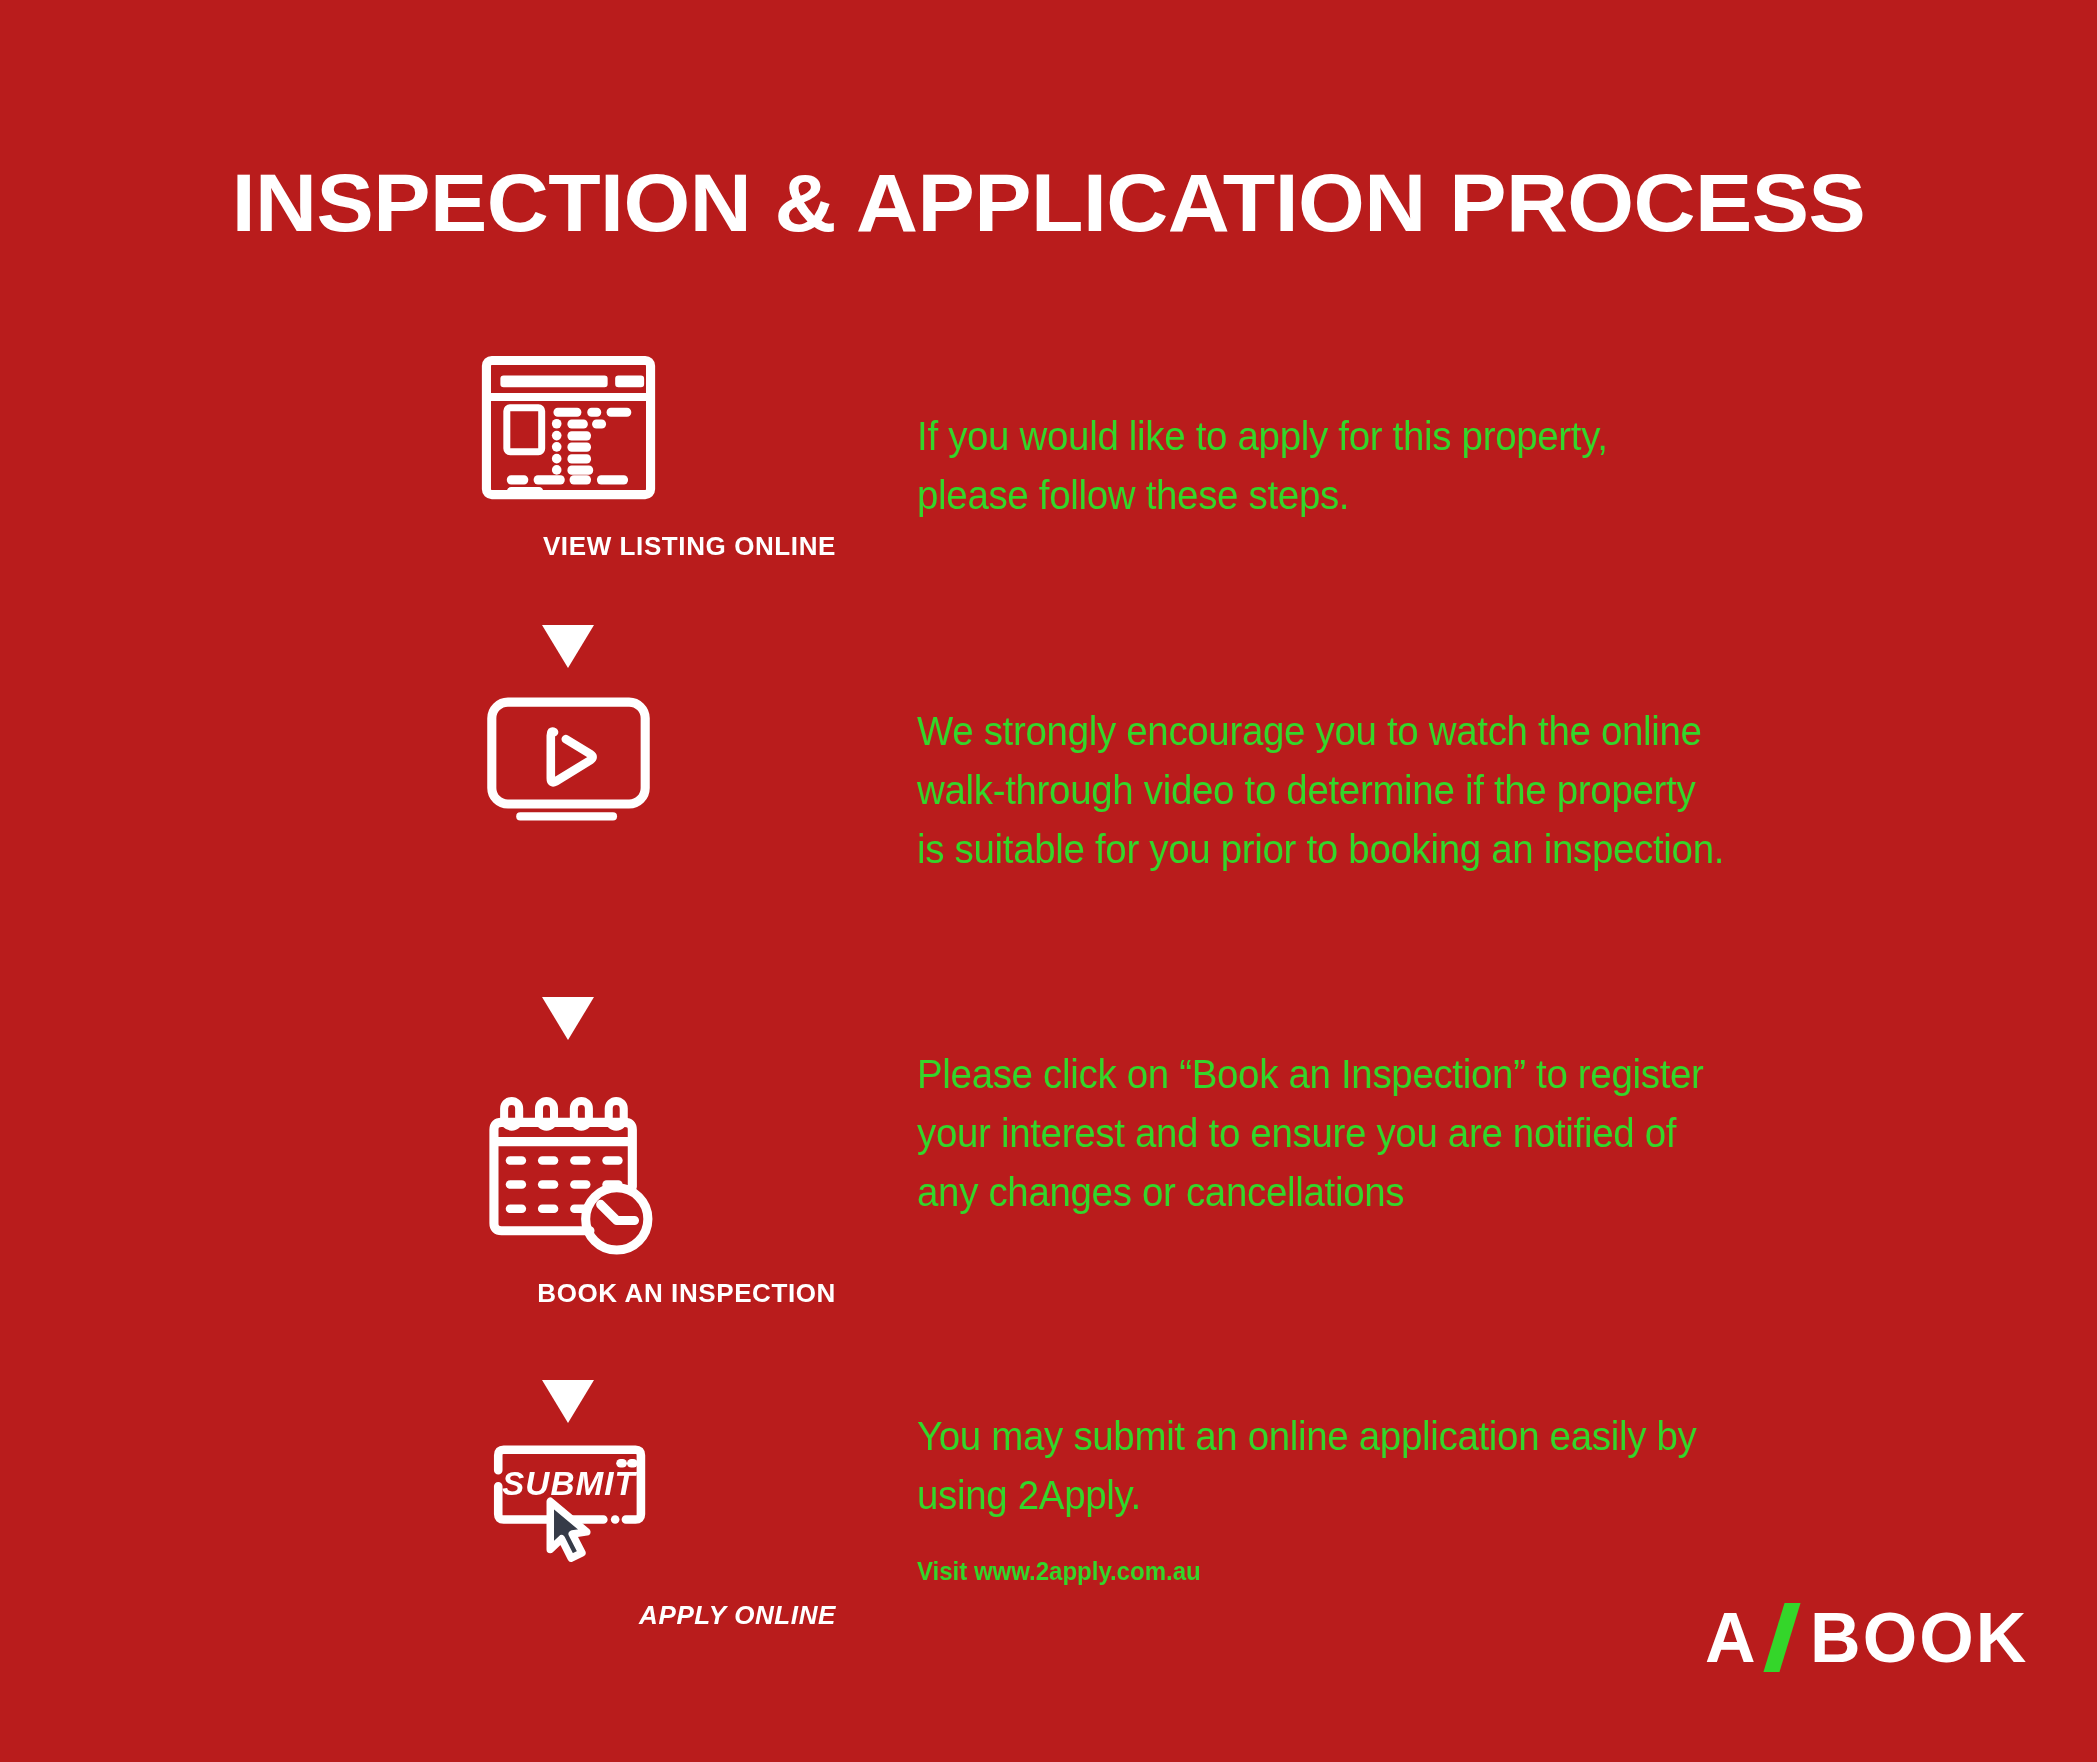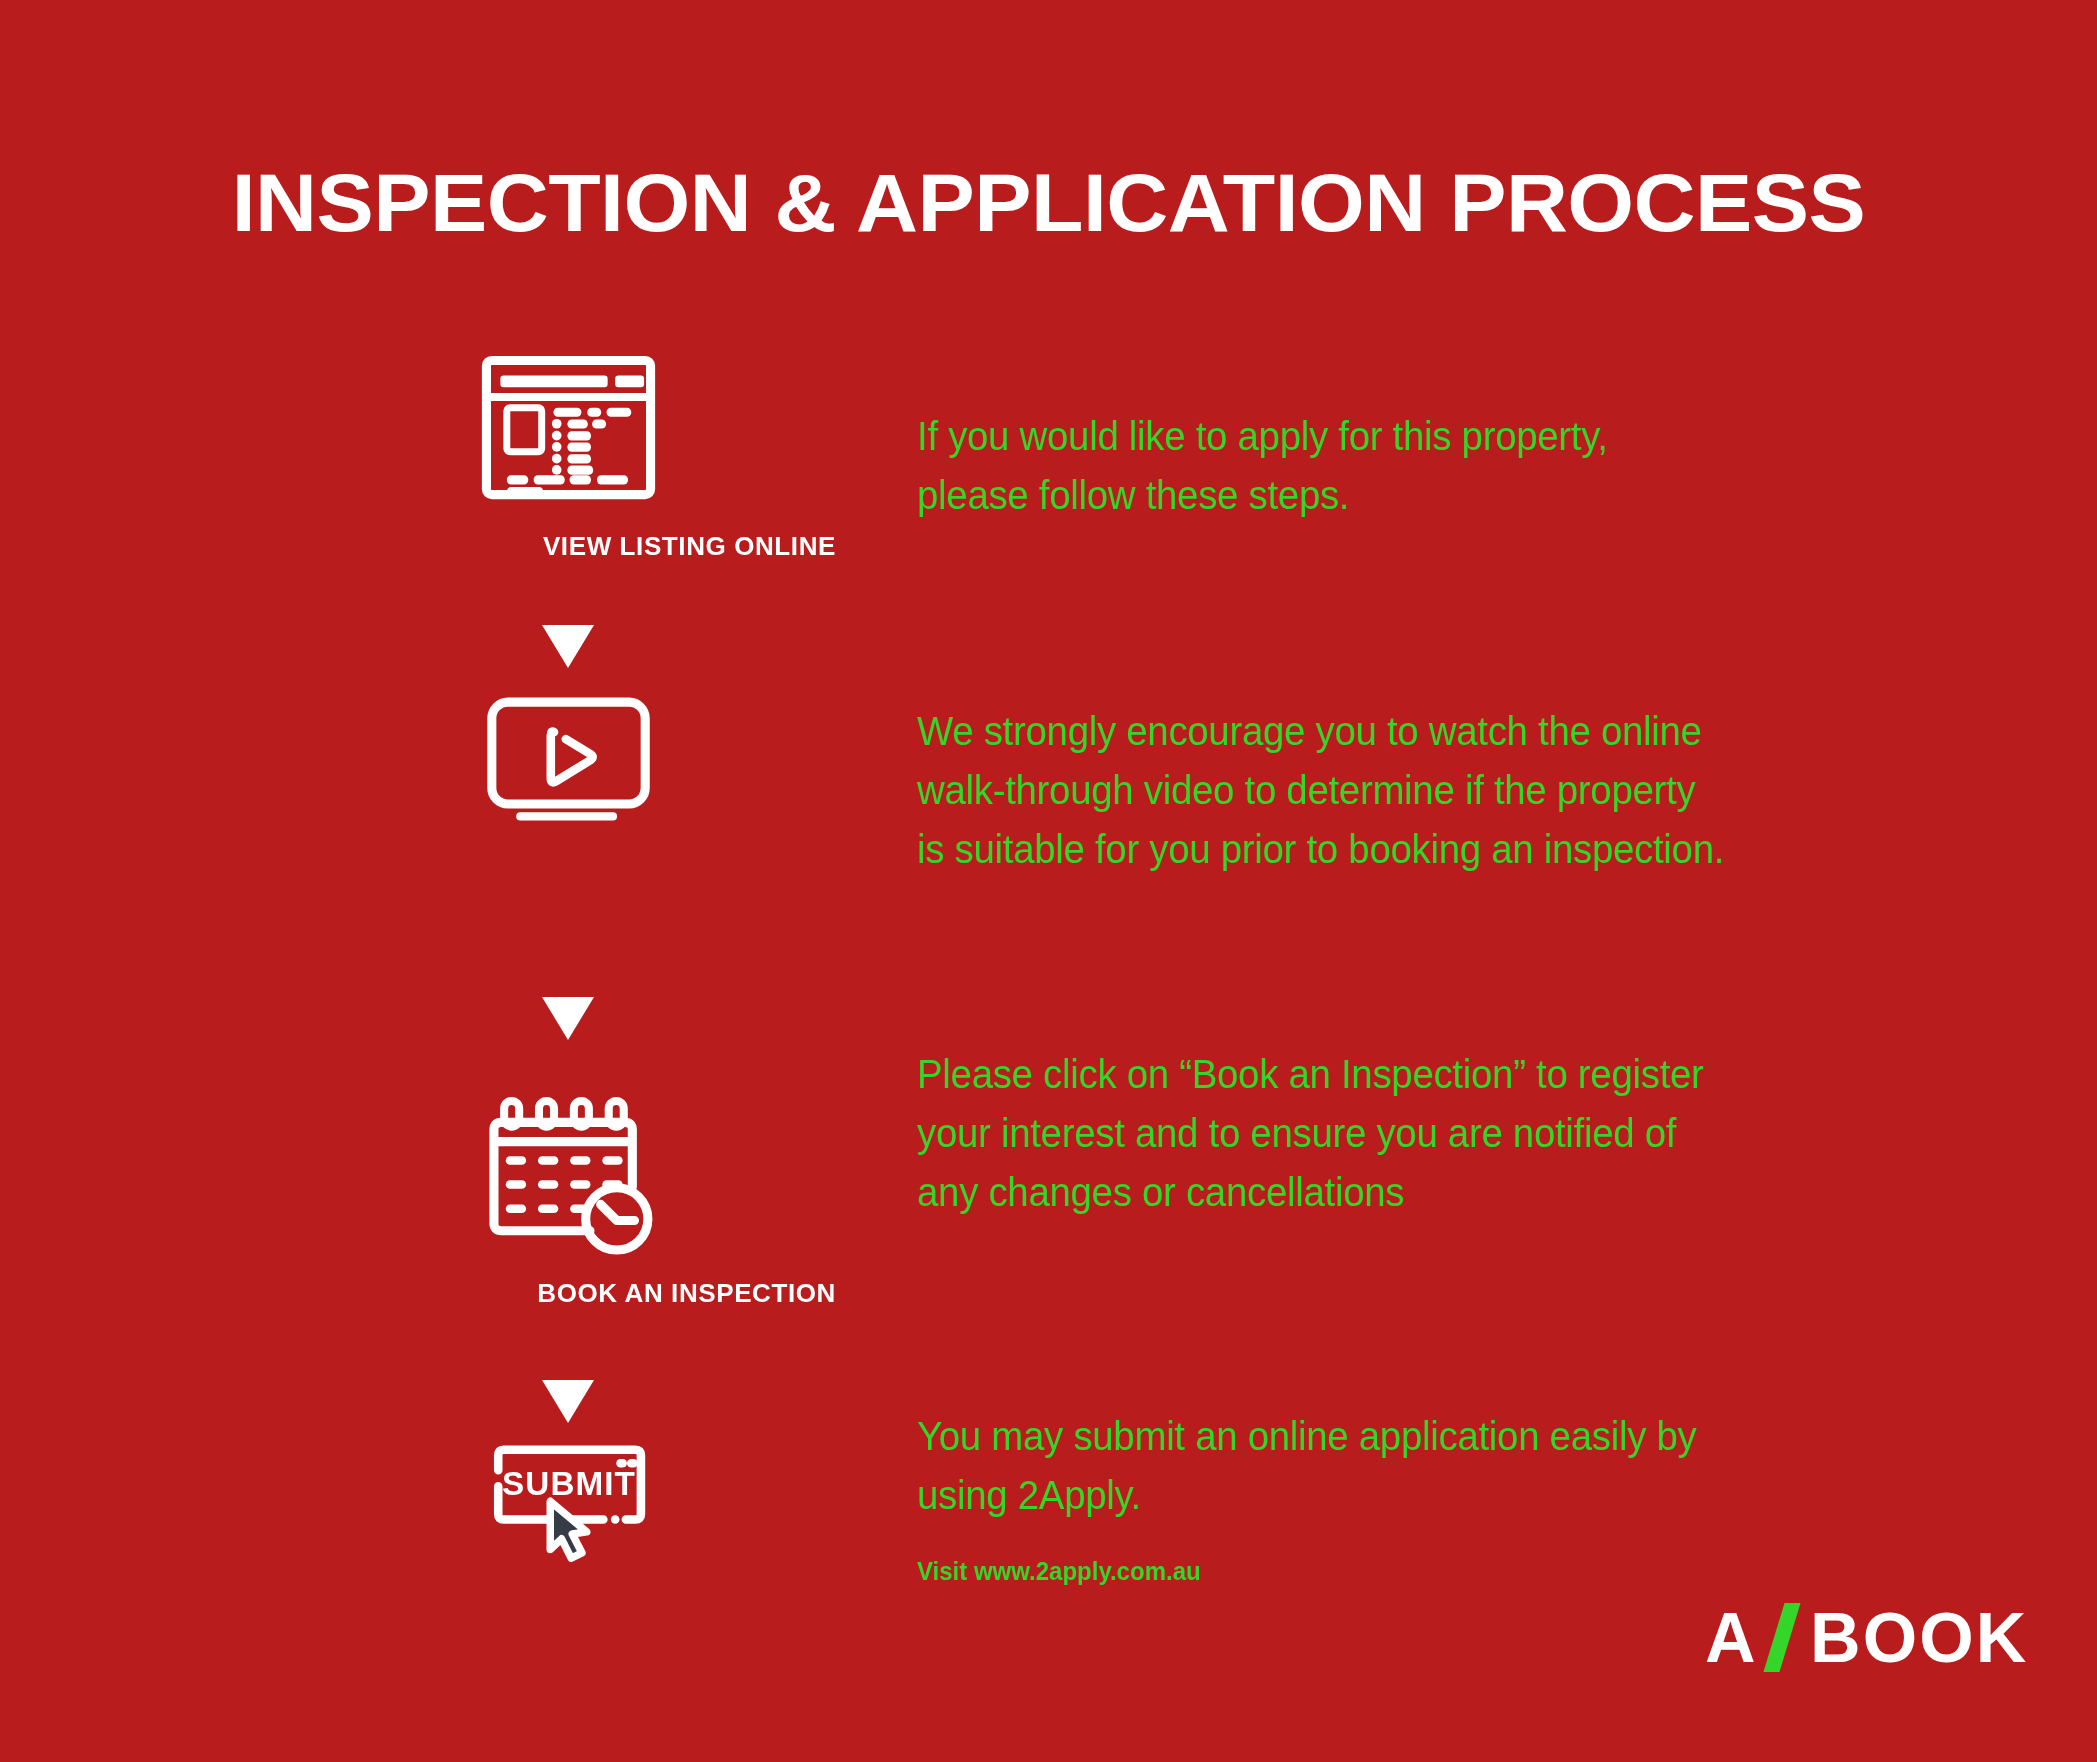--- a/index.html
+++ b/index.html
@@ -209,32 +209,33 @@
         <circle cx="255" cy="240" r="58" fill="none" stroke="#ffffff" stroke-width="17"></circle>
         <path d="M225 213 L255 243 L288 243" fill="none" stroke="#ffffff" stroke-width="17" stroke-linecap="round" stroke-linejoin="round"></path>
       </svg>
       <div class="step-label">BOOK AN INSPECTION</div>
     </div>
 
     <div class="arrow" style="top:1026px;">
       <span class="arrow-tri"></span>
     </div>
 
-    <div class="step" style="top:1085px;">
+    <div class="step" style="top:1085px;font-style:italic;">
       <svg class="step-icon" width="177" height="145" viewBox="0 0 330 270">
         <g fill="none" stroke="#ffffff" stroke-width="16" stroke-linecap="round">
           <path d="M34 58 L34 30 Q34 20 44 20 L290 20 Q300 20 300 30 L300 140 Q300 150 290 150 L272 150"></path>
           <path d="M34 88 L34 140 Q34 150 44 150 L230 150"></path>
           <line x1="252" y1="150" x2="252" y2="150"></line>
           <line x1="262" y1="45" x2="266" y2="45"></line>
           <line x1="282" y1="45" x2="286" y2="45"></line>
         </g>
         <text x="166" y="104" fill="#ffffff" font-family="Liberation Sans, sans-serif" font-size="62" font-weight="700" text-anchor="middle" letter-spacing="2">SUBMIT</text>
         <path d="M131 116 L131 206 L152 186 L170 222 L190 212 L172 177 L199 173 Z" fill="#363b48" stroke="#ffffff" stroke-width="14" stroke-linejoin="round"></path>
       </svg>
+      <div class="step-label">APPLY ONLINE</div>
     </div>
 
   </div>
 
   <div id="copy">
     <div class="para" style="top:407px;">If you would like to apply for this property,
 please follow these steps.</div>
 
     <div class="para" style="top:702px;">We strongly encourage you to watch the online
 walk-through video to determine if the property

